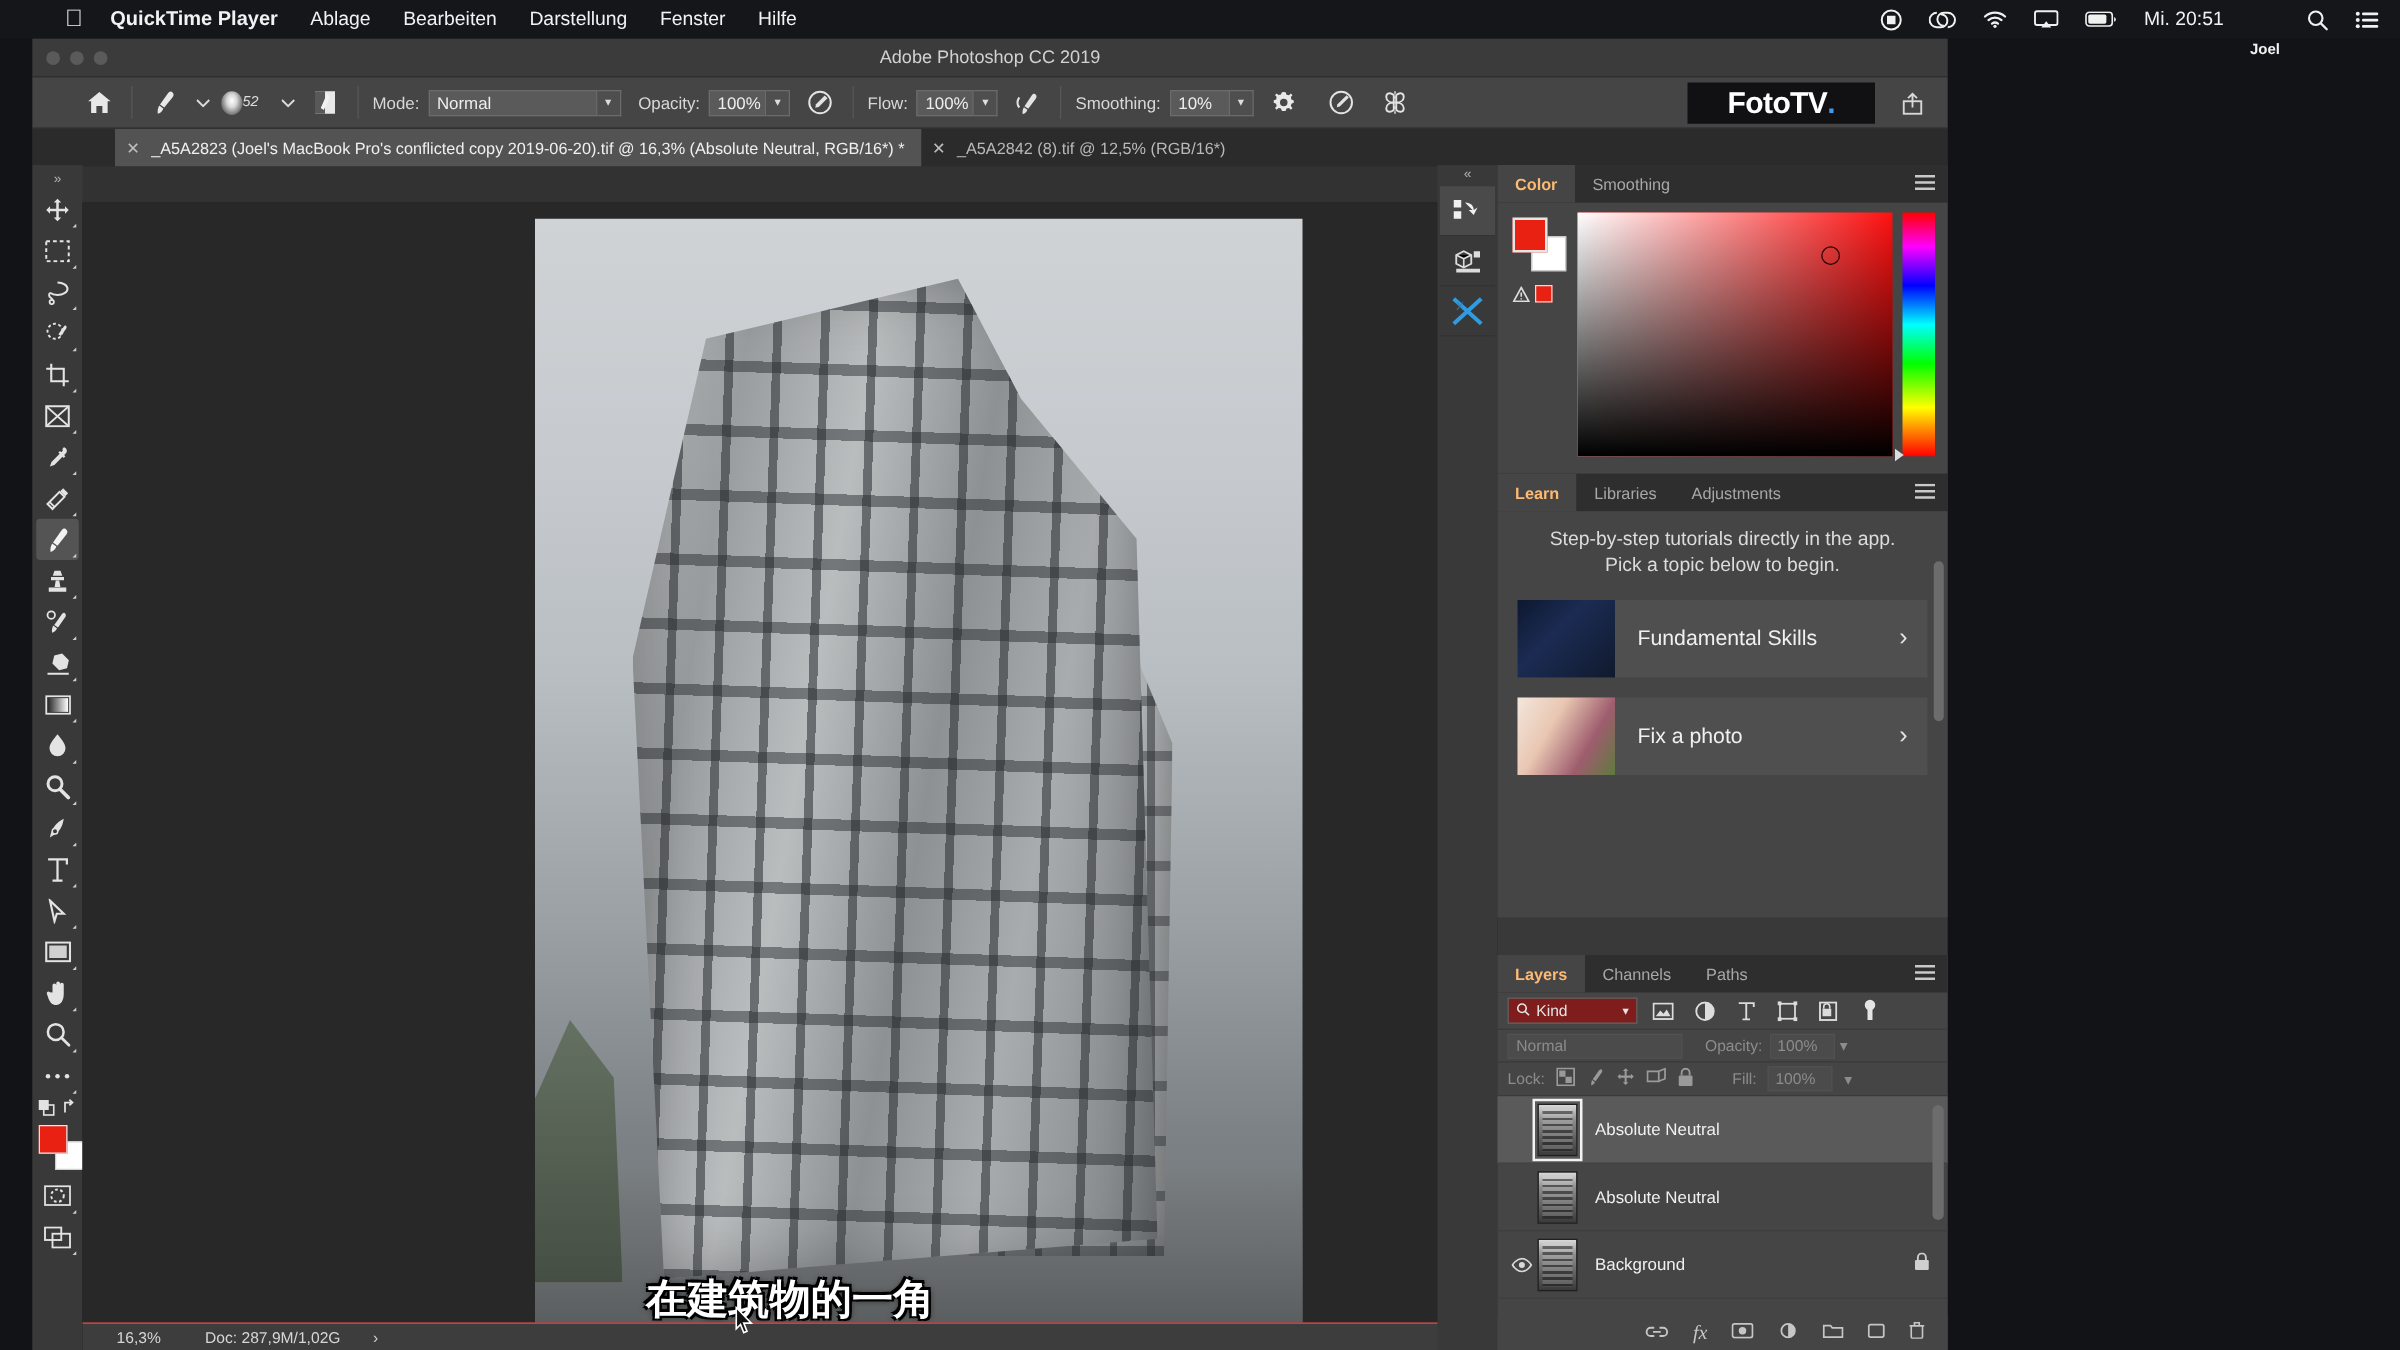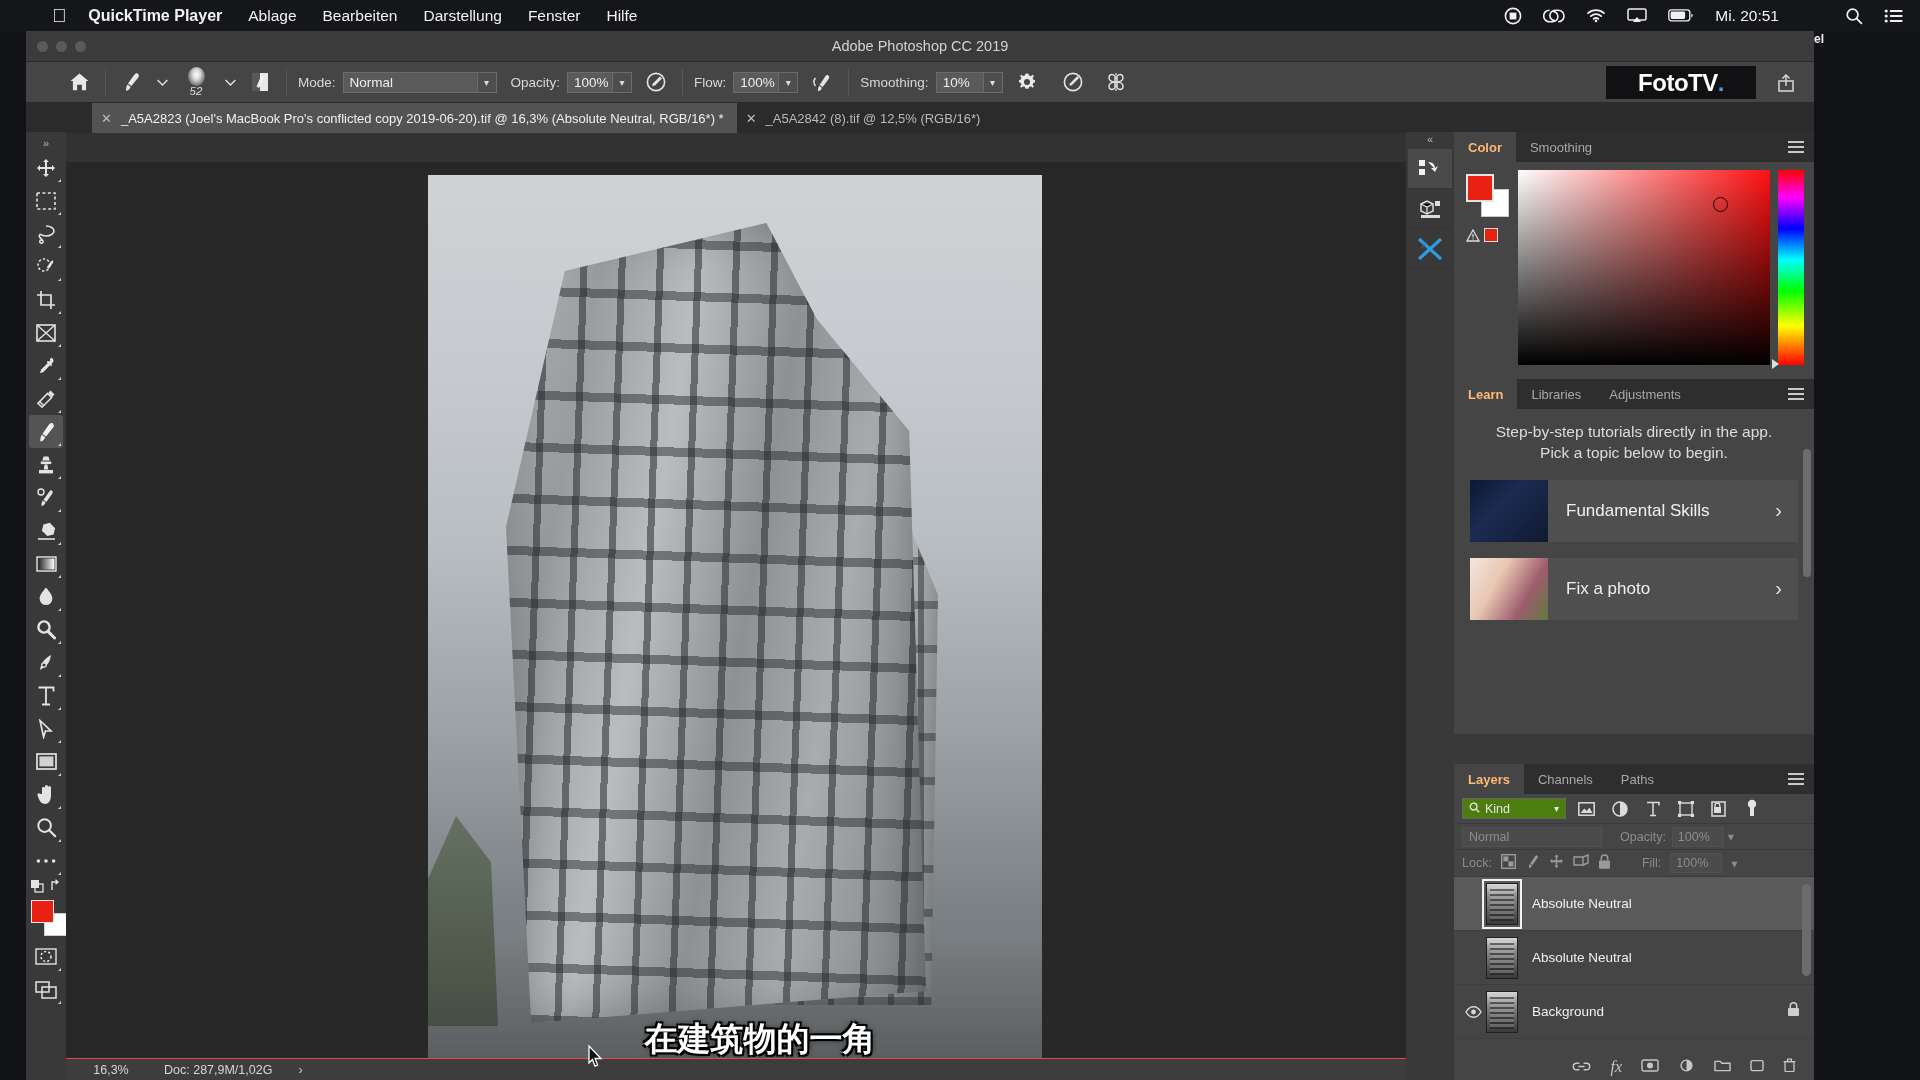--- a/index.html
+++ b/index.html
@@ -19,21 +19,21 @@
   }
   .macbar .apple { margin-left:52px; margin-right:22px; font-size:19px; line-height:1; }
   .macbar .appname { font-weight:bold; margin-right:26px; font-size:16px; }
   .macbar .mi { margin-right:26px; font-size:15.5px; }
   .macbar .right { position:absolute; right:16px; display:flex; align-items:center; gap:21px; }
   .macbar .right .ic { display:flex; align-items:center; }
   .macbar .clock { font-size:15.5px; }
   .macbar .user { font-size:12px; font-weight:600;margin-top:47px;}
 
   
-  .ps { position:absolute; left:26px; top:31px; width:1788px; height:1049px; background:#323232; }
+  .ps { position:absolute; left:26px; top:31px; width:1532px; height:1049px; background:#323232; }
 
   .titlebar {
     position:relative; height:31px; background:#3b3b3b;
     display:flex; align-items:center; justify-content:center;
     color:#d2d2d2; font-size:14.5px;
     border-bottom:1px solid #2b2b2b;
   }
   .traffic { position:absolute; left:11px; top:10px; display:flex; gap:8px; }
   .traffic i { width:11px; height:11px; border-radius:50%; background:#5a5a5a; display:block;}
 
@@ -44,21 +44,21 @@
   }
   .ob-sep { width:1px; height:26px; background:#585858; margin:0 11px; }
   .ob-lbl { color:#d8d8d8; font-size:13.5px; margin-right:7px; white-space:nowrap;}
   .ob-field {
     background:#5a5a5a; border:1px solid #6b6b6b; color:#eee; font-size:13.5px;
     height:21px; display:flex; align-items:center; padding:0 6px;
   }
   .ob-caret { width:19px; height:21px; background:#4e4e4e; border:1px solid #6b6b6b;
     border-left:none; display:flex; align-items:center; justify-content:center; color:#ddd; font-size:10px; }
   .ob-icon { width:30px; height:28px; display:flex; align-items:center; justify-content:center; color:#e0e0e0;}
-  .brushpreview { width:38px; display:flex; flex-direction:column; align-items:center;font-style:italic; }
+  .brushpreview { width:38px; display:flex; flex-direction:row; align-items:center;font-style:italic; }
   .brushpreview .dot {
     width:17px; height:19px; border-radius:50%;
     background:radial-gradient(ellipse at 50% 40%, #fff 0%, #d8d8d8 32%, #6e6e6e 72%, #565656 100%);
   }
   .brushpreview .num { color:#ddd; font-size:11.5px; margin-top:-1px;}
 
   .fototv {
     position:absolute; right:58px; top:4px; width:150px; height:33px;
     background:#111114; display:flex; align-items:center; justify-content:center;
   }
@@ -184,21 +184,21 @@
   .lcard { margin:16px 16px 0 16px; height:62px; background:#4f4f4f; display:flex; align-items:center; position:relative;}
   .lthumb { width:78px; height:62px; flex:none; }
   .lthumb.a { background:linear-gradient(135deg,#0d1830,#1b2b52 40%,#101a2e); }
   .lthumb.b { background:linear-gradient(120deg,#f3e6dd,#e9c7b2 35%,#9e5d6e 70%, #5f7a3f 100%); }
   .lcard .lbl { margin-left:18px; color:#f0f0f0; font-size:17px; }
   .lcard .chev { position:absolute; right:16px; color:#e4e4e4; font-size:20px;}
   .lscroll { position:absolute; right:3px; top:40px; width:8px; height:128px; background:#6c6c6c; border-radius:5px;}
 
   .layerspanel { position:absolute; left:0; right:0; bottom:0; background:#454545; height:316px;}
   .lrow1 { height:30px; display:flex; align-items:center; padding:0 8px; gap:8px; border-bottom:1px solid #3a3a3a;}
-  .kindsel { width:104px; height:21px; background:#4d7c0f; border:1px solid #656565; display:flex; align-items:center; gap:5px; padding:0 6px; color:#e4e4e4; font-size:12.5px;}
+  .kindsel { width:104px; height:21px; background:#7f1d1d; border:1px solid #656565; display:flex; align-items:center; gap:5px; padding:0 6px; color:#e4e4e4; font-size:12.5px;}
   .kindsel .cv { margin-left:auto; font-size:10px;}
   .fico { width:25px; height:22px; display:flex; align-items:center; justify-content:center; color:#dcdcdc;}
   .lrow2 { height:26px; display:flex; align-items:center; padding:0 8px; color:#8c8c8c; font-size:12.5px; border-bottom:1px solid #3a3a3a;}
   .blendsel { width:140px; height:20px; background:#4b4b4b; border:1px solid #515151; display:flex; align-items:center; padding:0 6px; color:#8c8c8c; font-size:12.5px;}
   .opacfield { width:52px; height:20px; background:#4b4b4b; border:1px solid #515151; display:flex; align-items:center; padding:0 5px; color:#8c8c8c; font-size:12.5px; }
   .lrow3 { height:27px; display:flex; align-items:center; padding:0 8px; color:#8c8c8c; font-size:12.5px; gap:9px; border-bottom:1px solid #3a3a3a;}
   .layer { height:54px; display:flex; align-items:center; padding-left:6px; border-bottom:1px solid #3e3e3e; position:relative; }
   .layer.sel { background:#5a5a5a; }
   .eye { width:26px; display:flex; justify-content:center; color:#d8d8d8;}
   .lthumbsm { width:32px; height:42px; background:linear-gradient(180deg,#d9d9d9,#8d8d8d 30%,#5c5c5c 70%,#3a3a3a); border:1px solid #1f1f1f; position:relative;}

